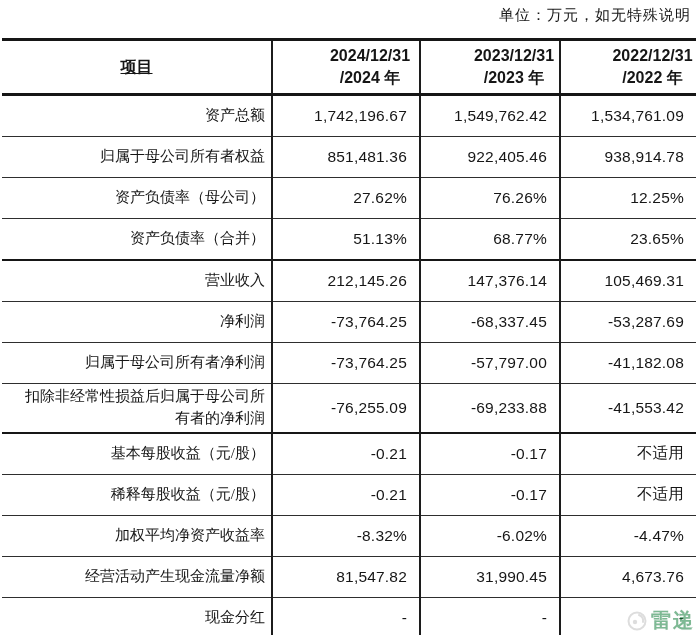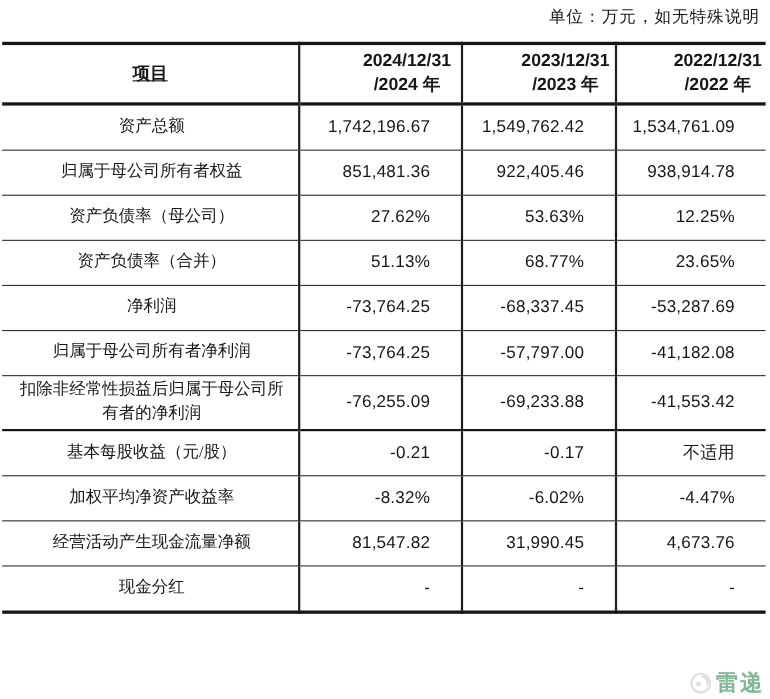--- a/index.html
+++ b/index.html
@@ -64,29 +64,29 @@
 
   tbody td {
     height: 36px;
     border-top: 1px solid #2e2e2e;
     vertical-align: middle;
     padding: 2px 0;
   }
   tbody tr.section-start td { border-top: 2.6px solid #161616; }
 
   td.label-cell {
-    text-align: center;
+    text-align: right;
     padding-left: 9px;
     padding-right: 6px;
     font-size: 15px;
     line-height: 1.45;
   }
   td.num-cell {
     text-align: right;
-    padding-right: 28px;
+    padding-right: 12px;
     padding-left: 4px;
     font-family: "Liberation Sans", sans-serif;
     font-size: 15.5px;
     letter-spacing: 0.2px;
   }
 
   .watermark {
     position: absolute;
     right: 5px;
     bottom: 1px;
@@ -143,49 +143,61 @@
   </tr>
       <tr>
     <td class="label-cell">归属于母公司所有者权益</td>
     <td class="num-cell">851,481.36</td>
     <td class="num-cell">922,405.46</td>
     <td class="num-cell">938,914.78</td>
   </tr>
       <tr>
     <td class="label-cell">资产负债率（母公司）</td>
     <td class="num-cell">27.62%</td>
-    <td class="num-cell">53.63%</td>
+    <td class="num-cell">76.26%</td>
     <td class="num-cell">12.25%</td>
   </tr>
       <tr>
     <td class="label-cell">资产负债率（合并）</td>
     <td class="num-cell">51.13%</td>
     <td class="num-cell">68.77%</td>
     <td class="num-cell">23.65%</td>
   </tr>
+      <tr class="section-start">
+    <td class="label-cell">营业收入</td>
+    <td class="num-cell">212,145.26</td>
+    <td class="num-cell">147,376.14</td>
+    <td class="num-cell">105,469.31</td>
+  </tr>
       <tr>
     <td class="label-cell">净利润</td>
     <td class="num-cell">-73,764.25</td>
     <td class="num-cell">-68,337.45</td>
     <td class="num-cell">-53,287.69</td>
   </tr>
       <tr>
     <td class="label-cell">归属于母公司所有者净利润</td>
     <td class="num-cell">-73,764.25</td>
     <td class="num-cell">-57,797.00</td>
     <td class="num-cell">-41,182.08</td>
   </tr>
       <tr>
     <td class="label-cell">扣除非经常性损益后归属于母公司所有者的净利润</td>
     <td class="num-cell">-76,255.09</td>
     <td class="num-cell">-69,233.88</td>
     <td class="num-cell">-41,553.42</td>
   </tr>
       <tr class="section-start">
     <td class="label-cell">基本每股收益（元/股）</td>
+    <td class="num-cell">-0.21</td>
+    <td class="num-cell">-0.17</td>
+    <td class="num-cell">不适用</td>
+  </tr>
+      <tr>
+    <td class="label-cell">稀释每股收益（元/股）</td>
     <td class="num-cell">-0.21</td>
     <td class="num-cell">-0.17</td>
     <td class="num-cell">不适用</td>
   </tr>
       <tr>
     <td class="label-cell">加权平均净资产收益率</td>
     <td class="num-cell">-8.32%</td>
     <td class="num-cell">-6.02%</td>
     <td class="num-cell">-4.47%</td>
   </tr>

